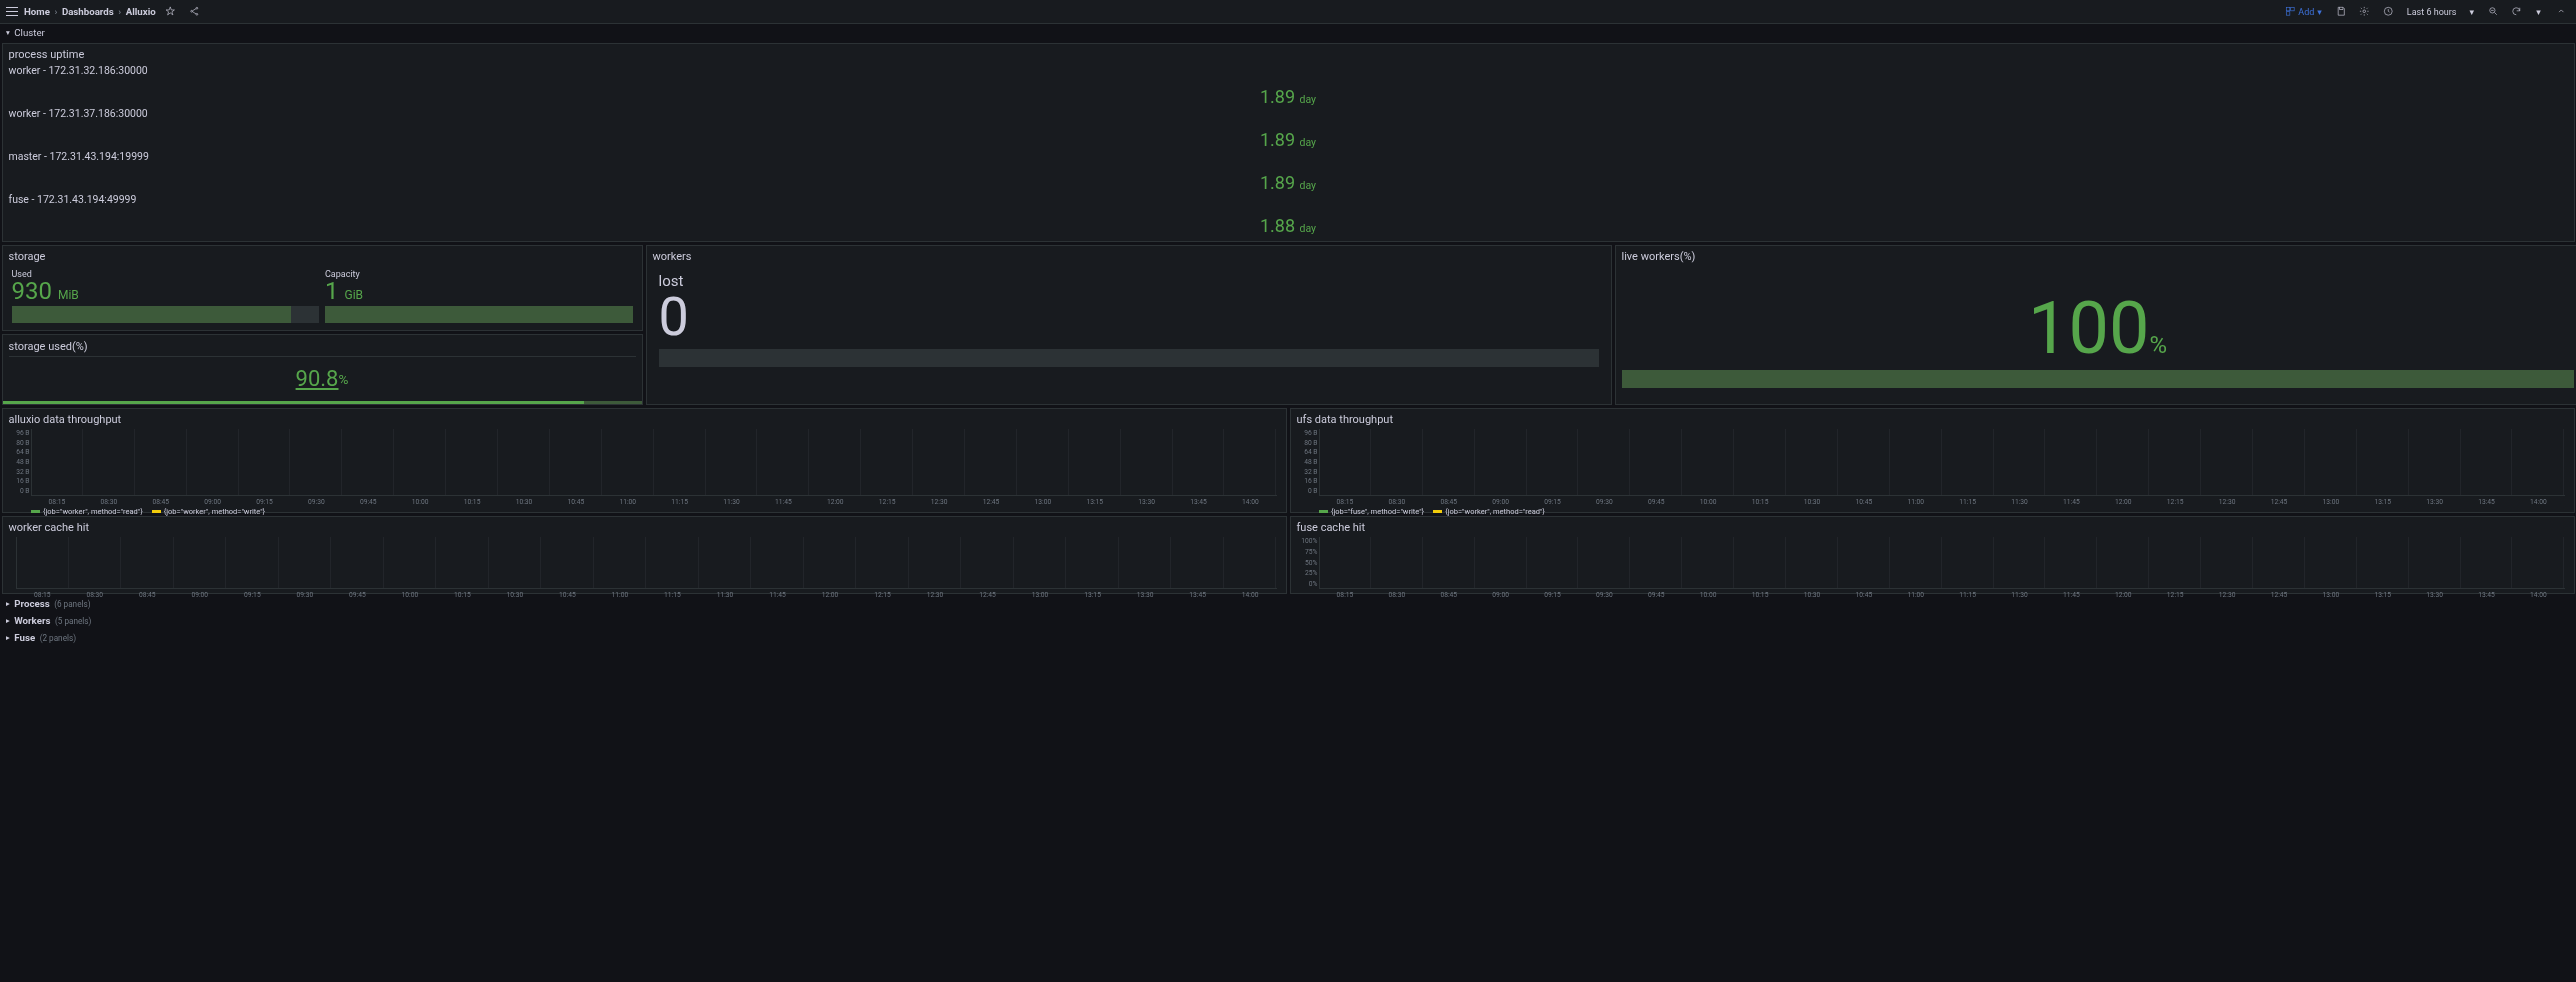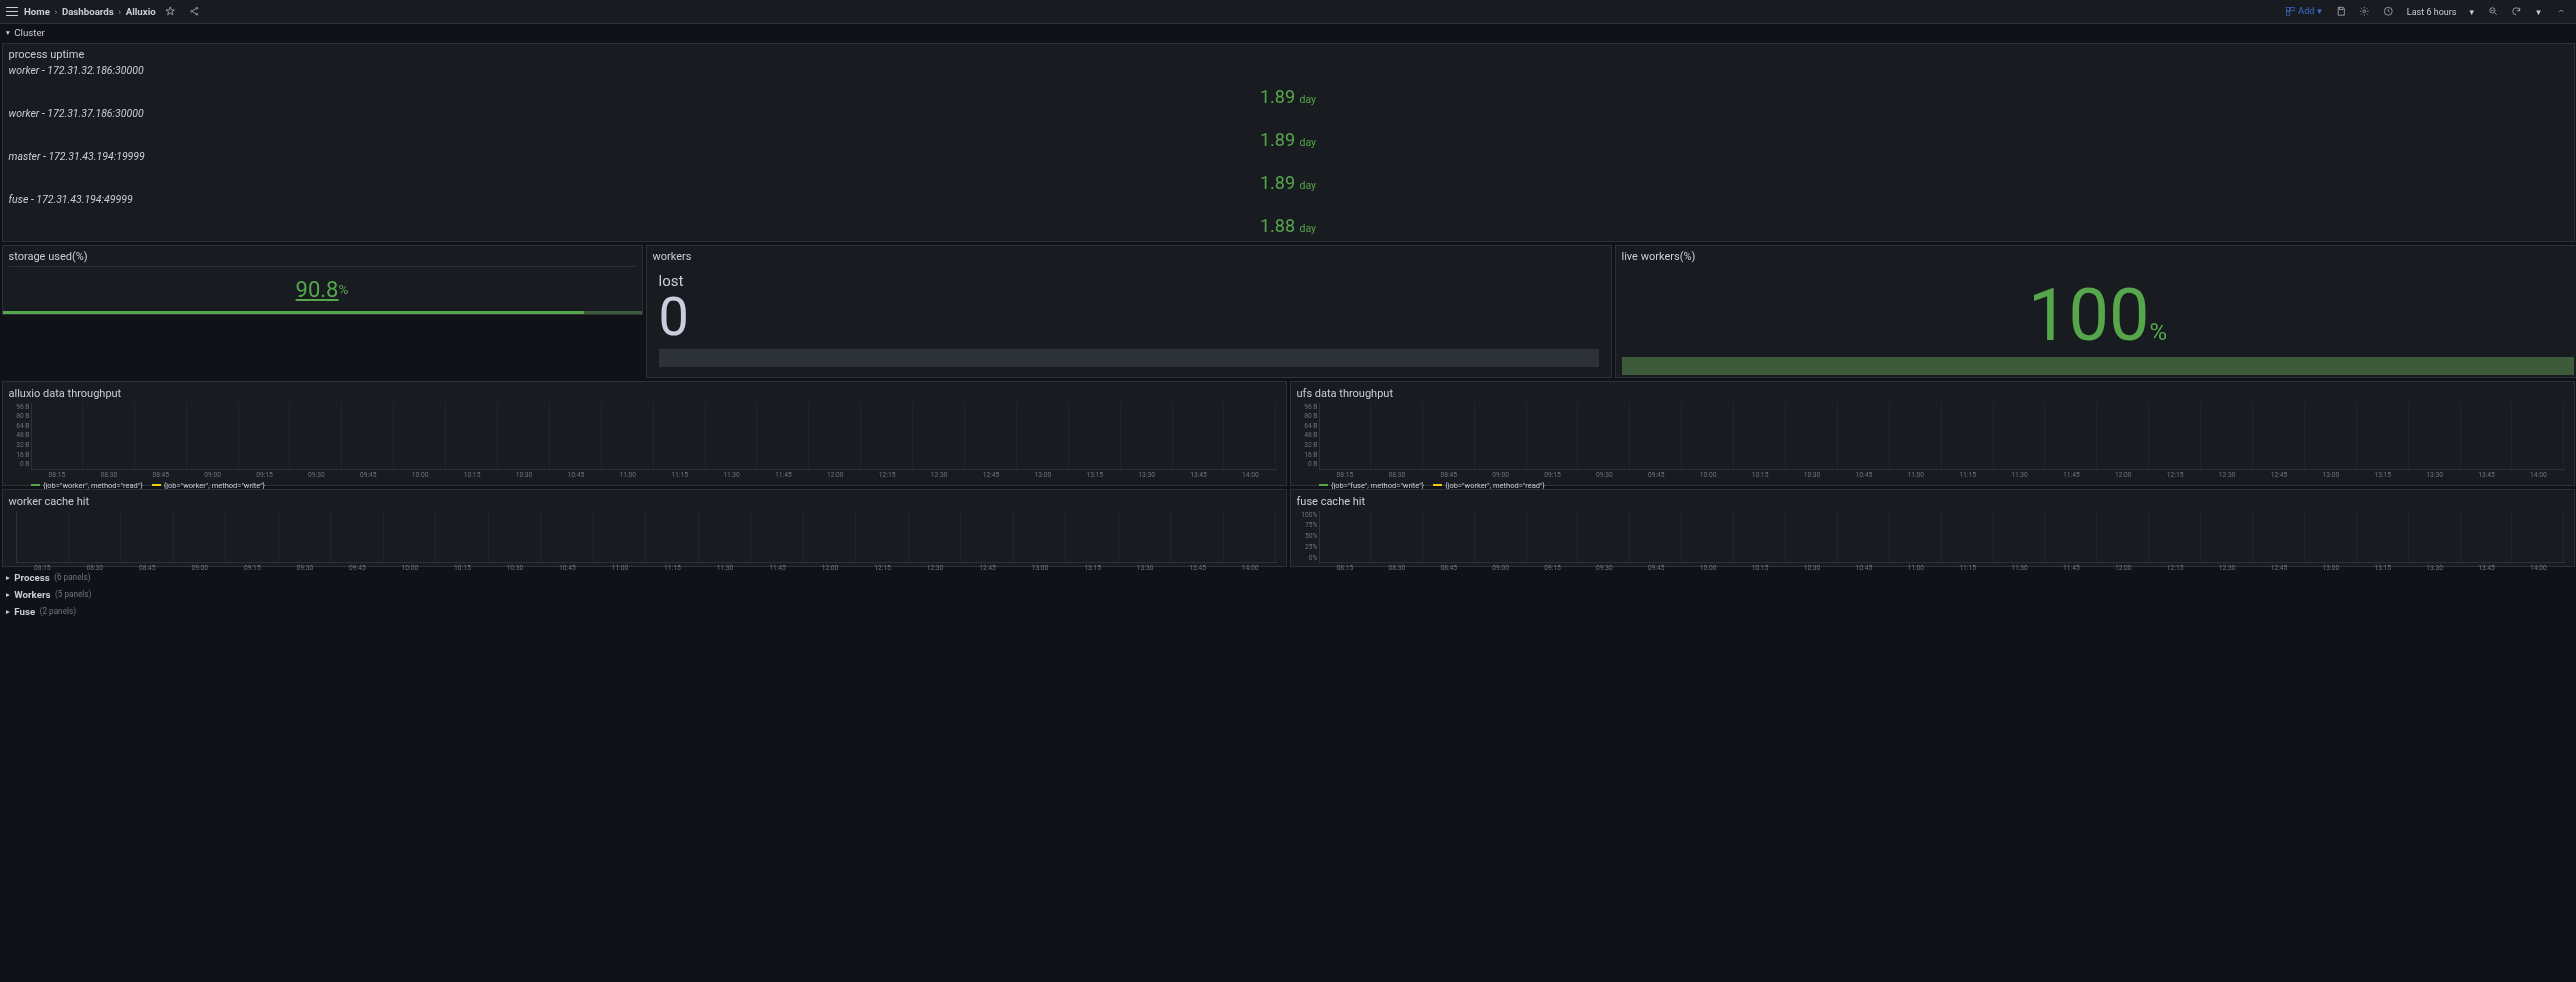--- a/index.html
+++ b/index.html
@@ -6,29 +6,29 @@
 body { background: #111217; color: #ccccdc; font-family: -apple-system, BlinkMacSystemFont, "Segoe UI", Roboto, sans-serif; font-size: 9px; overflow-x: hidden; }
 .topbar { height: 24px; background: #181b1f; display: flex; align-items: center; padding: 0 6px; border-bottom: 0.7px solid #2c3235; }
 .topbar-left { display: flex; align-items: center; gap: 6px; }
 .menu-icon { width: 12px; height: 12px; display: flex; flex-direction: column; justify-content: space-around; cursor: pointer; }
 .menu-icon span { height: 1.5px; background: #ccccdc; }
 .breadcrumb { display: flex; align-items: center; gap: 4.5px; font-size: 9.7px; font-weight: bold; }
 .breadcrumb a { color: #ccccdc; text-decoration: none; }
 .breadcrumb .sep { color: #6e7680; }
 .icon-btn { width: 18px; height: 18px; display: flex; align-items: center; justify-content: center; cursor: pointer; color: #ccccdc; }
 .topbar-right { margin-left: auto; display: flex; align-items: center; gap: 4.5px; }
-.add-btn { color: #3d71d9; display: flex; align-items: flex-start; gap: 3px; cursor: pointer; padding: 3px 6px; }
+.add-btn { color: #3d71d9; display: flex; align-items: center; gap: 3px; cursor: pointer; padding: 3px 6px; }
 .time-picker { display: flex; align-items: center; gap: 13px; padding: 3px 6px; cursor: pointer; }
 .row-header { background: #111217; padding: 3px 6px; display: flex; align-items: center; gap: 4.5px; cursor: pointer; font-size: 9.7px; }
 .row-header .chev { font-size: 7.5px; }
 .row-header .count { color: #6e7680; font-size: 8.2px; }
 .panel { background: #181b1f; border: 0.7px solid #2c3235; margin: 1.5px; padding: 4.5px 6px; }
 .panel-title { font-size: 11px; color: #ccccdc; margin-bottom: 3px; }
 .uptime-panel { margin: 1.5px; background: #181b1f; border: 0.7px solid #2c3235; padding: 4.5px 6px; }
-.uptime-label { font-size: 10.5px; color: #ccccdc; margin-bottom: 1.5px; font-style: italic; }
+.uptime-label { font-size: 10.5px; color: #ccccdc; margin-bottom: 1.5px; }
 .uptime-bar-container { display: flex; align-items: center; gap: 7.5px; flex-direction: column; }
 .uptime-bar { flex: 1; height: 13.5px; display: flex; gap: 0.7px; overflow: hidden; }
 .uptime-seg { flex: 1; background: #56a64b; min-width: 2.2px; }
 .uptime-seg.off { background: #3c3c3c; }
 .uptime-value { font-size: 18px; color: #56a64b; white-space: nowrap; }
 .uptime-value .unit { font-size: 10.5px; }
 .row2 { display: flex; }
 .storage-col { flex: 0 0 25%; display: flex; flex-direction: column; }
 .workers-col { flex: 0 0 37.5%; }
 .live-col { flex: 0 0 37.5%; }
@@ -898,20 +898,39 @@
           <span class="uptime-seg off"></span>
           <span class="uptime-seg off"></span>
         </div>
       <div class="uptime-value">1.88 <span class="unit">day</span></div>
     </div>
     </div>
 </div>
 
 <div class="row2">
   <div class="storage-col">
+    <div class="panel" style="flex:1">
+      <div class="panel-title">storage</div>
+      <div class="storage-top">
+        <div class="storage-stat">
+          <div class="stat-label">Used</div>
+          <div class="stat-value"><span>930</span> <span class="unit">MiB</span></div>
+          <div class="stat-bar">
+              <div class="fill" style="width:91%"></div>
+            </div>
+        </div>
+        <div class="storage-stat">
+          <div class="stat-label">Capacity</div>
+          <div class="stat-value"><span>1</span> <span class="unit">GiB</span></div>
+          <div class="stat-bar">
+              <div class="fill" style="width:100%"></div>
+            </div>
+        </div>
+      </div>
+    </div>
     <div class="panel">
       <div class="panel-title">storage used(%)</div>
       <div class="storage-used">
         <span class="val">90.8</span>
           <span class="unit">%</span>
       </div>
       <div style="height:3px;background:#3d5a3a;margin:0 -6px -4.5px -6px">
           <div style="height:100%;width:91%;background:#56a64b"></div>
         </div>
     </div>

